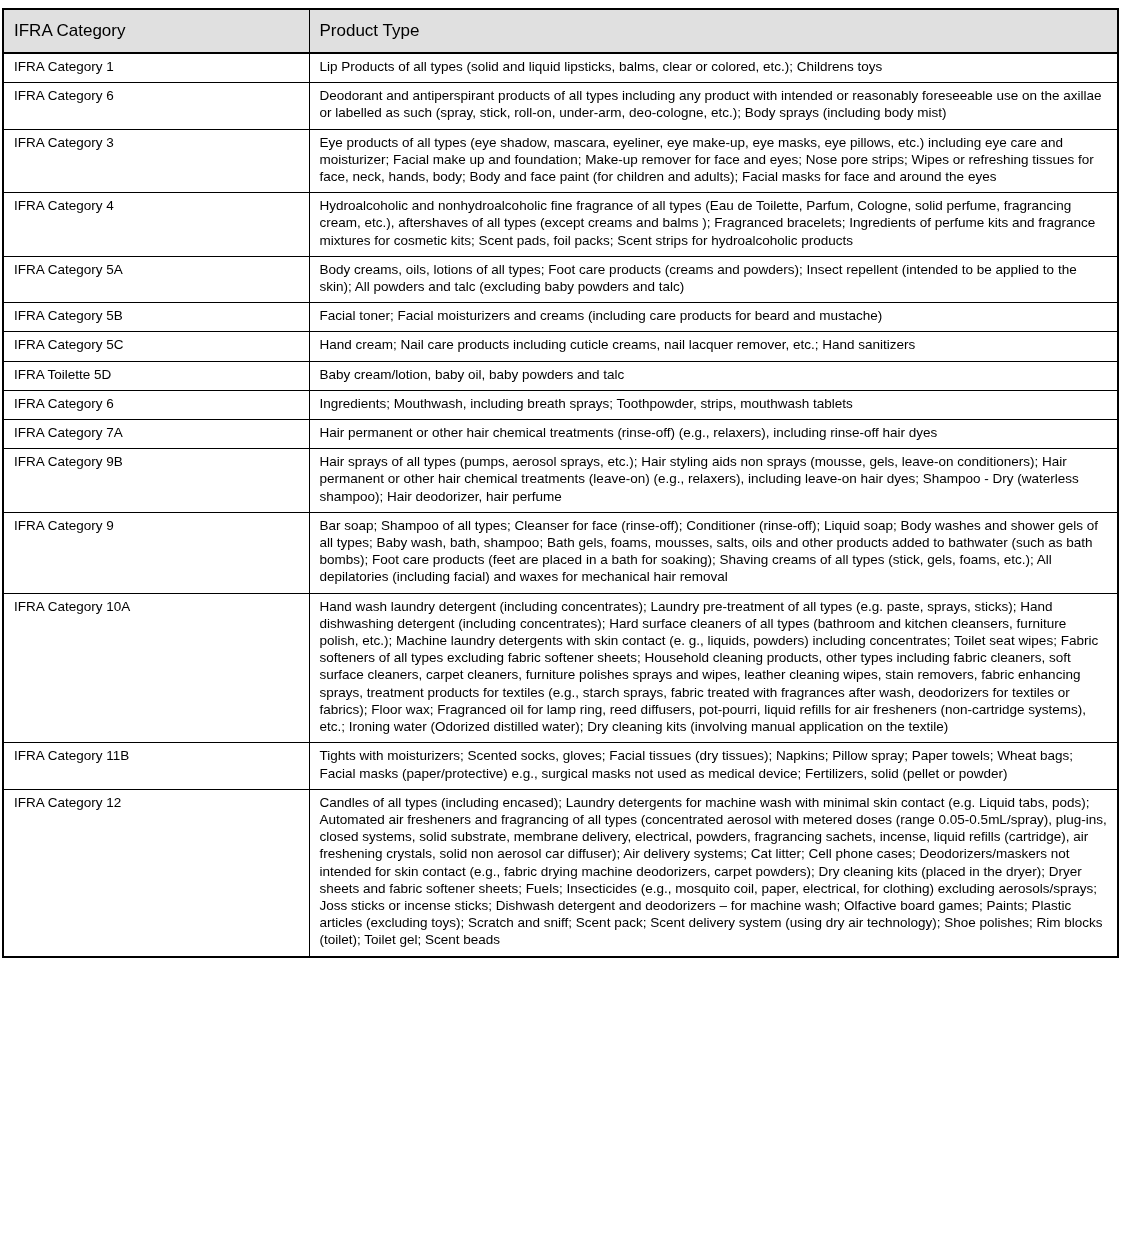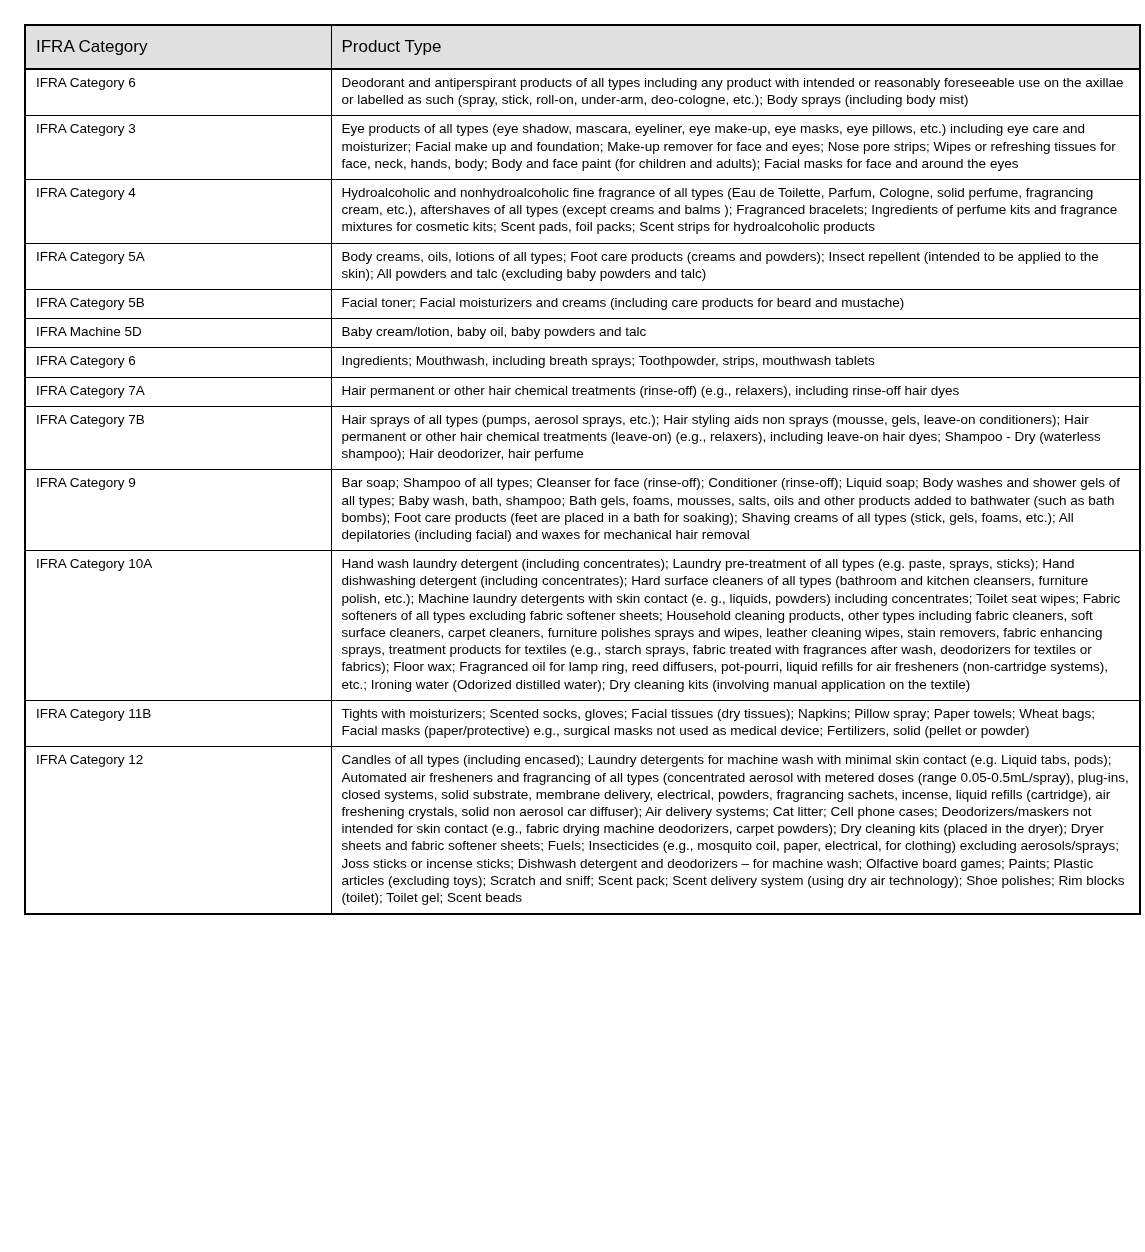--- a/index.html
+++ b/index.html
@@ -5,23 +5,22 @@
   html, body {
     margin: 0;
     padding: 0;
     background: #ffffff;
     color: #000000;
     font-family: "Liberation Sans", "DejaVu Sans", sans-serif;
   }
   .page {
     width: 1145px;
     box-sizing: border-box;
-    padding: 8px 14px 10px 24px;
+    padding: 8px 14px 10px 2px;
     background: #ffffff;
-    margin-top: 16px;
   }
   table.ifra-table {
     width: 1117px;
     border-collapse: collapse;
     table-layout: fixed;
     border: 2px solid #000000;
   }
   table.ifra-table th,
   table.ifra-table td {
     border: 1px solid #000000;
@@ -56,53 +55,61 @@
 <div class="page">
   <table class="ifra-table">
     <thead>
       <tr>
         <th class="col-category">IFRA Category</th>
         <th class="col-product">Product Type</th>
       </tr>
     </thead>
     <tbody id="table-body">
         <tr>
+          <td class="cat-cell">IFRA Category 1</td>
+          <td class="product-cell">Lip Products of all types (solid and liquid lipsticks, balms, clear or colored, etc.); Childrens toys</td>
+        </tr>
+        <tr>
           <td class="cat-cell">IFRA Category 6</td>
           <td class="product-cell">Deodorant and antiperspirant products of all types including any product with intended or reasonably foreseeable use on the axillae or labelled as such (spray, stick, roll-on, under-arm, deo-cologne, etc.); Body sprays (including body mist)</td>
         </tr>
         <tr>
           <td class="cat-cell">IFRA Category 3</td>
           <td class="product-cell">Eye products of all types (eye shadow, mascara, eyeliner, eye make-up, eye masks, eye pillows, etc.) including eye care and moisturizer; Facial make up and foundation; Make-up remover for face and eyes; Nose pore strips; Wipes or refreshing tissues for face, neck, hands, body; Body and face paint (for children and adults); Facial masks for face and around the eyes</td>
         </tr>
         <tr>
           <td class="cat-cell">IFRA Category 4</td>
           <td class="product-cell">Hydroalcoholic and nonhydroalcoholic fine fragrance of all types (Eau de Toilette, Parfum, Cologne, solid perfume, fragrancing cream, etc.), aftershaves of all types (except creams and balms ); Fragranced bracelets; Ingredients of perfume kits and fragrance mixtures for cosmetic kits; Scent pads, foil packs; Scent strips for hydroalcoholic products</td>
         </tr>
         <tr>
           <td class="cat-cell">IFRA Category 5A</td>
           <td class="product-cell">Body creams, oils, lotions of all types; Foot care products (creams and powders); Insect repellent (intended to be applied to the skin); All powders and talc (excluding baby powders and talc)</td>
         </tr>
         <tr>
           <td class="cat-cell">IFRA Category 5B</td>
           <td class="product-cell">Facial toner; Facial moisturizers and creams (including care products for beard and mustache)</td>
         </tr>
         <tr>
-          <td class="cat-cell">IFRA Machine 5D</td>
+          <td class="cat-cell">IFRA Category 5C</td>
+          <td class="product-cell">Hand cream; Nail care products including cuticle creams, nail lacquer remover, etc.; Hand sanitizers</td>
+        </tr>
+        <tr>
+          <td class="cat-cell">IFRA Toilette 5D</td>
           <td class="product-cell">Baby cream/lotion, baby oil, baby powders and talc</td>
         </tr>
         <tr>
           <td class="cat-cell">IFRA Category 6</td>
           <td class="product-cell">Ingredients; Mouthwash, including breath sprays; Toothpowder, strips, mouthwash tablets</td>
         </tr>
         <tr>
           <td class="cat-cell">IFRA Category 7A</td>
           <td class="product-cell">Hair permanent or other hair chemical treatments (rinse-off) (e.g., relaxers), including rinse-off hair dyes</td>
         </tr>
         <tr>
-          <td class="cat-cell">IFRA Category 7B</td>
+          <td class="cat-cell">IFRA Category 9B</td>
           <td class="product-cell">Hair sprays of all types (pumps, aerosol sprays, etc.); Hair styling aids non sprays (mousse, gels, leave-on conditioners); Hair permanent or other hair chemical treatments (leave-on) (e.g., relaxers), including leave-on hair dyes; Shampoo - Dry (waterless shampoo); Hair deodorizer, hair perfume</td>
         </tr>
         <tr>
           <td class="cat-cell">IFRA Category 9</td>
           <td class="product-cell">Bar soap; Shampoo of all types; Cleanser for face (rinse-off); Conditioner (rinse-off); Liquid soap; Body washes and shower gels of all types; Baby wash, bath, shampoo; Bath gels, foams, mousses, salts, oils and other products added to bathwater (such as bath bombs); Foot care products (feet are placed in a bath for soaking); Shaving creams of all types (stick, gels, foams, etc.); All depilatories (including facial) and waxes for mechanical hair removal</td>
         </tr>
         <tr>
           <td class="cat-cell">IFRA Category 10A</td>
           <td class="product-cell">Hand wash laundry detergent (including concentrates); Laundry pre-treatment of all types (e.g. paste, sprays, sticks); Hand dishwashing detergent (including concentrates); Hard surface cleaners of all types (bathroom and kitchen cleansers, furniture polish, etc.); Machine laundry detergents with skin contact (e. g., liquids, powders) including concentrates; Toilet seat wipes; Fabric softeners of all types excluding fabric softener sheets; Household cleaning products, other types including fabric cleaners, soft surface cleaners, carpet cleaners, furniture polishes sprays and wipes, leather cleaning wipes, stain removers, fabric enhancing sprays, treatment products for textiles (e.g., starch sprays, fabric treated with fragrances after wash, deodorizers for textiles or fabrics); Floor wax; Fragranced oil for lamp ring, reed diffusers, pot-pourri, liquid refills for air fresheners (non-cartridge systems), etc.; Ironing water (Odorized distilled water); Dry cleaning kits (involving manual application on the textile)</td>
         </tr>

